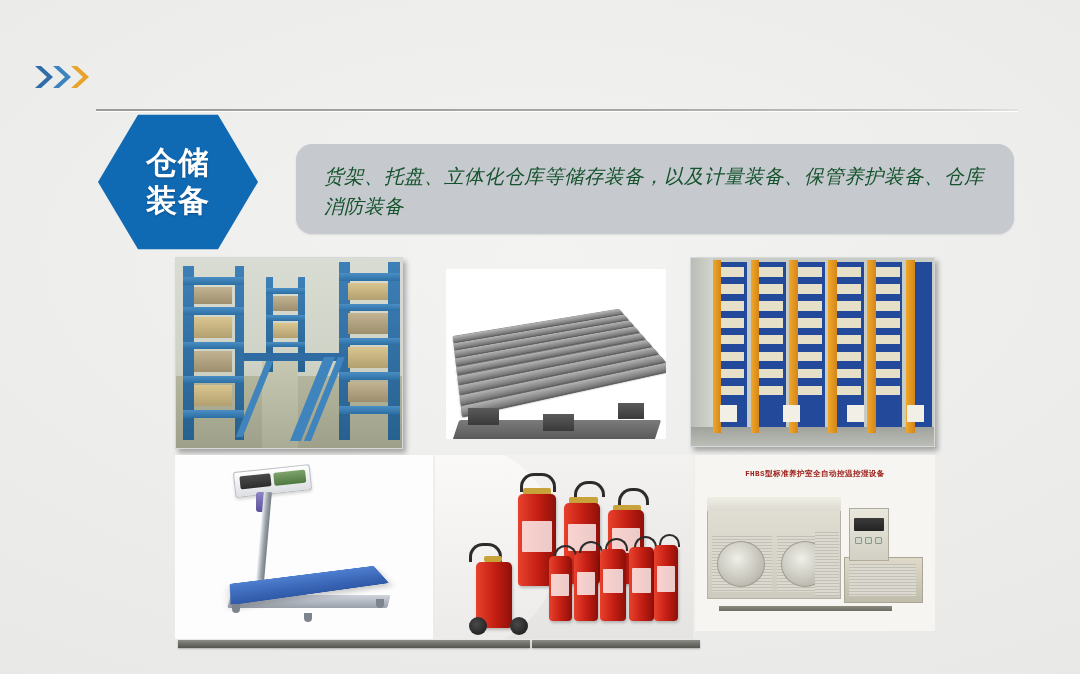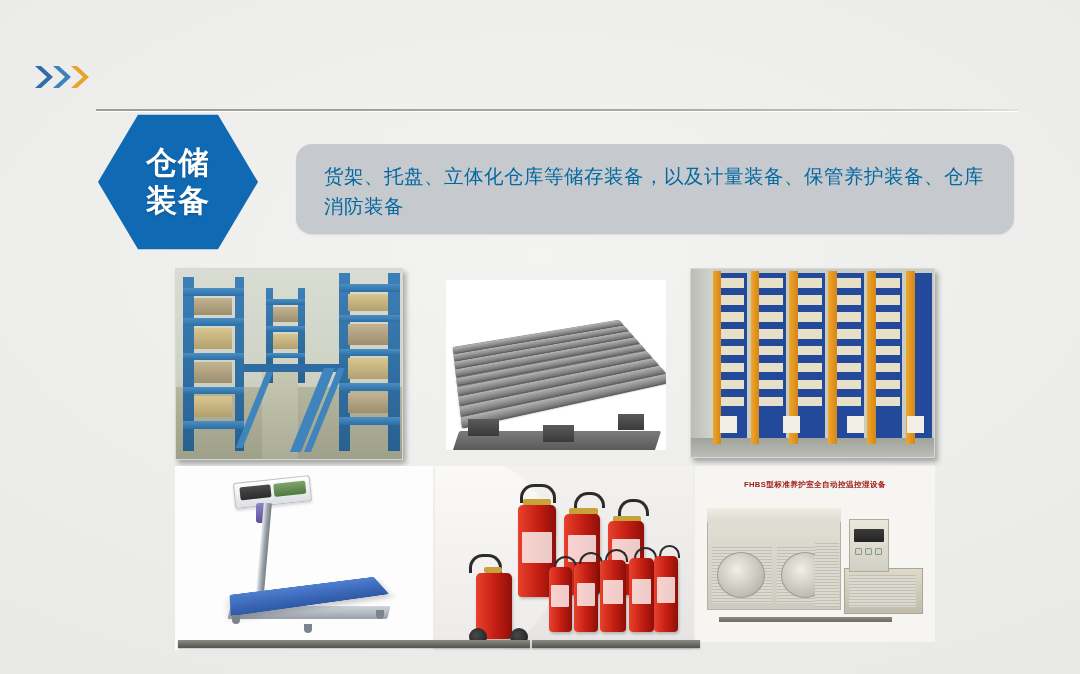--- a/index.html
+++ b/index.html
@@ -45,26 +45,27 @@
   }
 
   
   .desc-box {
     position: absolute; left: 296px; top: 144px; width: 718px; height: 90px;
     background: #c6c9cd; border-radius: 16px;
     box-shadow: 0 1px 2px rgba(0,0,0,0.10);
     padding: 17px 24px 0 28px;
   }
   .desc-text {
-    font-size: 19.5px; line-height: 1.55; color: #0369a1;
+    font-size: 19.5px; line-height: 1.55; color: #14532d;
     letter-spacing: 0.5px;
-  }
-
-  
-  .grid { position: absolute; left: 175px; top: 268px; width: 762px; height: 382px; }
+    font-style: italic;
+  }
+
+  
+  .grid { position: absolute; left: 175px; top: 257px; width: 762px; height: 382px; font-family: Liberation Mono, monospace; }
   .cell { position: absolute; overflow: hidden; }
   .photo { width: 100%; height: 100%; position: relative; overflow: hidden; }
 
   
   .c1 { left: 0px;   top: 0px;   width: 228px; height: 192px; }
   .c2 { left: 271px; top: 12px;  width: 220px; height: 170px; }
   .c3 { left: 515px; top: 0px;   width: 245px; height: 190px; }
   
   .c4 { left: 0px;   top: 198px; width: 258px; height: 184px; }
   .c5 { left: 260px; top: 198px; width: 258px; height: 184px; }

